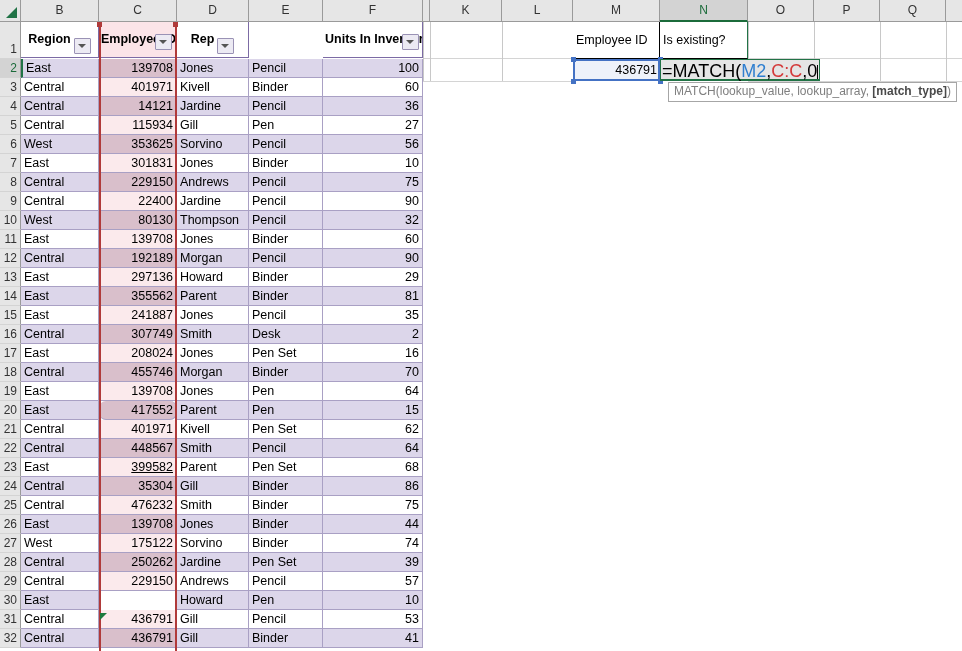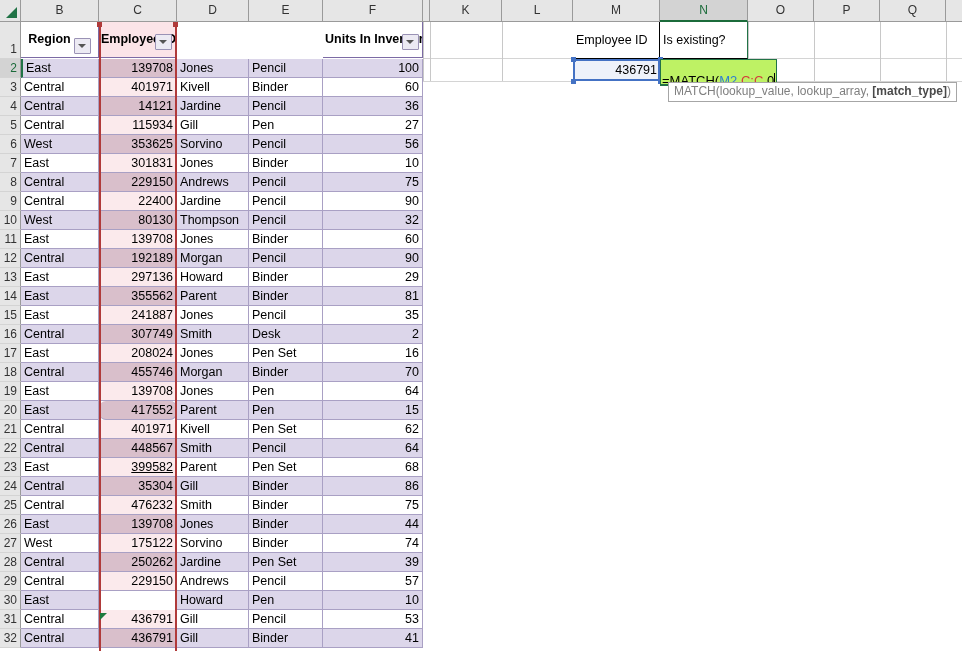--- a/index.html
+++ b/index.html
@@ -73,22 +73,22 @@
     border-left:7px solid #1b7a3e;border-bottom:7px solid transparent;}
 
   
   .m2sel{position:absolute;border:2px solid #4472c4;box-sizing:border-box;
     background:#eef2fa;}
   .m2h{position:absolute;width:5px;height:5px;background:#4472c4;}
 
   
   .editcell{position:absolute;box-sizing:border-box;
     border:1px solid #217346;border-bottom:2px solid #217346;
-    background:#bef264;font-size:13px;line-height:18px;
-    padding:12px 1px;white-space:nowrap;}
+    background:#e5e5e5;font-size:18px;line-height:18px;
+    padding:2px 1px;white-space:nowrap;}
   .tok-blue{color:#2f7fd0;}
   .tok-red{color:#d33a3a;}
   .caret{display:inline-block;width:1px;height:14px;background:#000;
     vertical-align:-2px;margin-left:0px;}
 
   
   .tip{position:absolute;background:#ffffff;border:1px solid #a6a6a6;
     font-size:12px;color:#7f7f7f;padding:1px 5px 2px 5px;
     white-space:nowrap;line-height:15px;}
   .tip b{color:#4a4a4a;font-weight:bold;}
@@ -331,20 +331,24 @@
     </div>
 
   <div class="cell thead" style="left:21px;top:22px;width:78px;height:36px;border-right:1px solid #7c6ba5;">
     <span class="thead-txt">Region</span>
     <span class="filt"></span>
   </div>
   <div class="cell thead colC" style="left:99px;top:22px;width:78px;height:36px;border-right:1px solid #7c6ba5;flex-wrap:wrap;">
     <span class="thead-txt" style="width:100%;text-align:center;">Employee ID</span>
     <span class="filt" style="position:absolute;right:4px;bottom:4px;"></span>
   </div>
+  <div class="cell thead" style="left:177px;top:22px;width:72px;height:36px;border-right:1px solid #7c6ba5;">
+    <span class="thead-txt">Rep</span>
+    <span class="filt"></span>
+  </div>
   <div class="cell thead" style="left:323px;top:22px;width:100px;height:36px;border-right:1px solid #7c6ba5;flex-wrap:wrap;">
     <span class="thead-txt" style="width:100%;text-align:center;padding-right:8px;box-sizing:border-box;">Units In Inventory</span>
     <span class="filt" style="position:absolute;right:3px;bottom:4px;"></span>
   </div>
 
   <div class="refC-left" style="left:99px;top:22px;height:629px;"></div>
   <div class="refC-right" style="left:175px;top:22px;height:629px;"></div>
   <div class="refhandle" style="left:97px;top:22px;"></div>
   <div class="refhandle" style="left:173px;top:22px;"></div>
 

